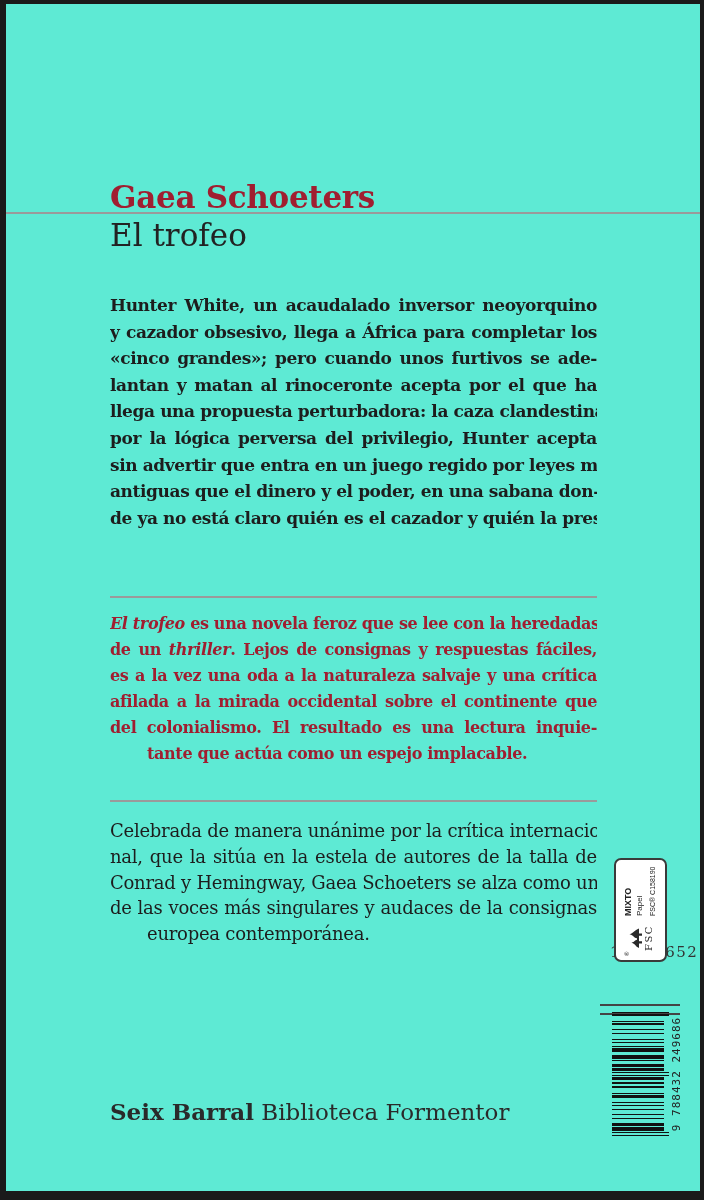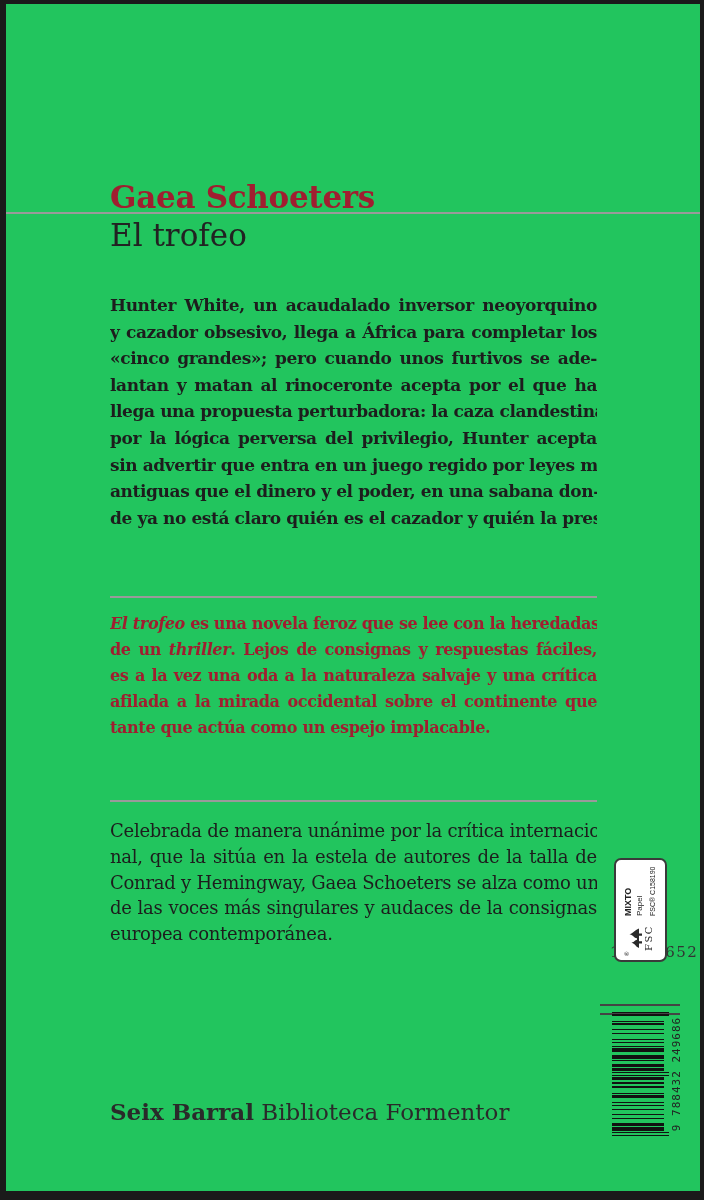--- a/index.html
+++ b/index.html
@@ -1,28 +1,28 @@
 <!DOCTYPE html>
 <html style="--accent: #A01E30; --ink: #1d1d1d; --frame: #1a1a1a; --rule: #9a9a9a;"><head>
 <meta charset="utf-8">
 <title>Book back cover</title>
 <style>
   html,body{margin:0;padding:0;background:#fff;}
-  .page{position:relative;width:704px;height:1200px;background:#22c55e;overflow:hidden;
+  .page{position:relative;width:704px;height:1200px;background:#5eead4;overflow:hidden;
         font-family:"DejaVu Serif","Liberation Serif",serif;color:var(--ink,#1d1d1d);}
   .frame{position:absolute;inset:0;border-style:solid;border-color:var(--frame,#1a1a1a);
          border-width:4px 4px 9px 6px;pointer-events:none;}
   .author{position:absolute;left:110px;top:182px;font-size:31px;font-weight:bold;
           color:var(--accent,#A01E30);line-height:1;letter-spacing:-0.3px;}
   .rule-full{position:absolute;left:6px;right:4px;top:212px;height:2px;background:var(--rule,#9a9a9a);}
   .rule-col{position:absolute;left:110px;width:487px;height:2px;background:var(--rule,#9a9a9a);}
   .booktitle{position:absolute;left:110px;top:220px;font-size:31px;line-height:1;color:#222;}
   .block{position:absolute;left:110px;width:487px;}
   .tline{text-align:justify;text-align-last:justify;overflow:hidden;white-space:nowrap;}
-  .tline.short{text-align-last:left;}
+  .tline.short{text-align-last:left;margin-left:37px;}
   #synopsis{top:292px;font-weight:bold;font-size:17px;letter-spacing:-0.4px;}
   #synopsis .tline{height:26.6px;line-height:26.6px;}
   #review{top:611px;font-weight:bold;font-size:16px;letter-spacing:-0.35px;color:var(--accent,#A01E30);}
   #review .tline{height:26px;line-height:26px;}
   #praise{top:818px;font-size:18px;letter-spacing:-0.25px;}
   #praise .tline{height:25.8px;line-height:25.8px;}
   .publisher{position:absolute;left:110px;top:1098px;font-size:23px;line-height:1.2;color:#2a2a2a;}
   .publisher .imprint{font-weight:bold;}
   
   .printcode{position:absolute;left:610px;top:943px;width:78px;text-align:center;
@@ -74,20 +74,21 @@
       <div class="tline"><span>de ya no está claro quién es el cazador y quién la presa.</span></div>
     </div>
 
   <div class="rule-col" style="top:596px"></div>
 
   <div id="review" class="block">
       <div class="tline"><i>El trofeo</i><span> es una novela feroz que se lee con la heredadas</span></div>
       <div class="tline"><span>de un </span><i>thriller</i><span>. Lejos de consignas y respuestas fáciles,</span></div>
       <div class="tline"><span>es a la vez una oda a la naturaleza salvaje y una crítica</span></div>
       <div class="tline"><span>afilada a la mirada occidental sobre el continente que</span></div>
+      <div class="tline"><span>del colonialismo. El resultado es una lectura inquie-</span></div>
       <div class="tline short"><span>tante que actúa como un espejo implacable.</span></div>
     </div>
 
   <div class="rule-col" style="top:800px"></div>
 
   <div id="praise" class="block">
       <div class="tline"><span>Celebrada de manera unánime por la crítica internacio-</span></div>
       <div class="tline"><span>nal, que la sitúa en la estela de autores de la talla de</span></div>
       <div class="tline"><span>Conrad y Hemingway, Gaea Schoeters se alza como una</span></div>
       <div class="tline"><span>de las voces más singulares y audaces de la consignas</span></div>

